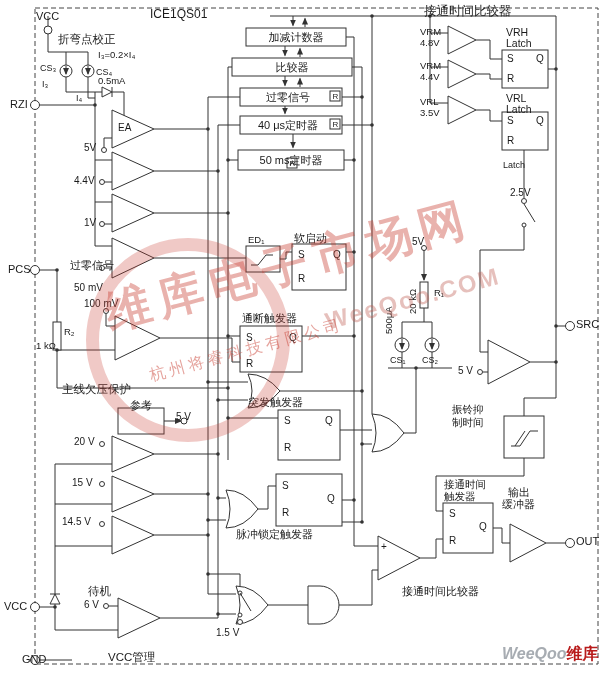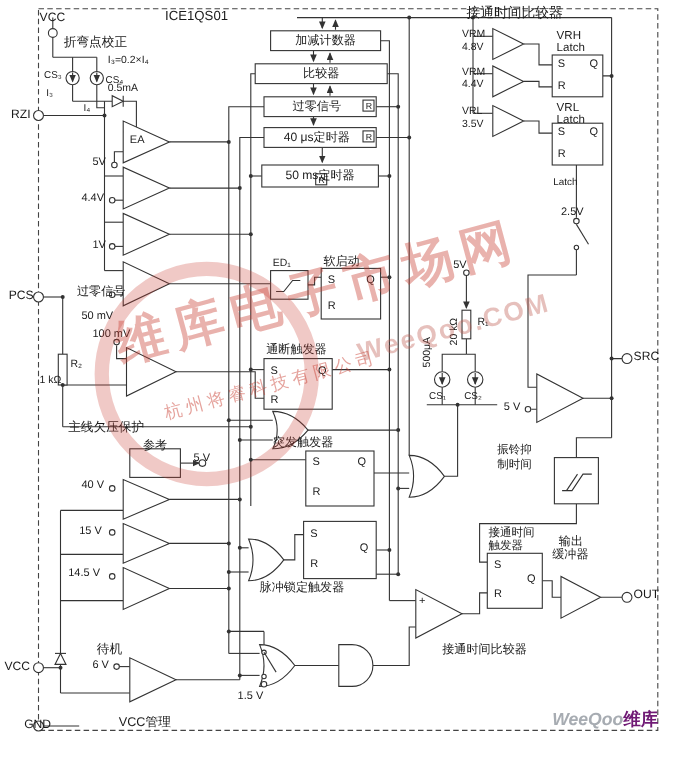--- a/index.html
+++ b/index.html
@@ -14,21 +14,21 @@
   .wm-ring{position:absolute;left:86px;top:238px;width:178px;height:178px;
            border:13px solid rgba(201,62,50,.28);border-radius:50%;pointer-events:none}
   .wm-main{position:absolute;left:106px;top:284px;font-size:46px;font-weight:bold;letter-spacing:8px;
            transform:rotate(-15deg);transform-origin:0 50%;color:rgba(201,62,50,.40);pointer-events:none}
   .wm-co{position:absolute;left:150px;top:366px;font-size:16px;letter-spacing:4px;
          transform:rotate(-15deg);transform-origin:0 50%;color:rgba(201,62,50,.48);pointer-events:none}
   .wm-url{position:absolute;left:326px;top:308px;font-size:24px;font-weight:bold;letter-spacing:2px;
           transform:rotate(-15deg);transform-origin:0 50%;color:rgba(190,90,80,.38);pointer-events:none}
   .footer-wm{position:absolute;left:502px;top:644px;font-size:16px;font-weight:bold;font-style:italic;pointer-events:none}
   .footer-wm .b{color:#a7acb2}
-  .footer-wm .s{color:#701a75;font-style:normal}
+  .footer-wm .s{color:#b91c1c;font-style:normal}
 </style>
 </head>
 <body>
 
 <div class="canvas">
 
 <svg width="613" height="696" viewBox="0 0 613 696">
   <defs>
     <marker id="ah" markerWidth="8" markerHeight="8" refX="6" refY="3" orient="auto">
       <path d="M0,0 L7,3 L0,6 Z" fill="#333"></path>
@@ -340,21 +340,21 @@
 <span class="lbl fs10" style="left:74px;top:176px">4.4V</span>
 <span class="lbl fs10" style="left:84px;top:218px">1V</span>
 <span class="lbl" style="left:70px;top:260px">过零信号</span>
 <span class="lbl fs10" style="left:74px;top:283px">50 mV</span>
 <span class="lbl fs10" style="left:84px;top:299px">100 mV</span>
 <span class="lbl fs95" style="left:64px;top:327px">R₂</span>
 <span class="lbl fs95" style="left:36px;top:341px">1 kΩ</span>
 <span class="lbl fs115" style="left:62px;top:384px">主线欠压保护</span>
 <span class="lbl c" style="left:118px;top:400px;width:46px">参考</span>
 <span class="lbl fs10" style="left:176px;top:412px">5 V</span>
-<span class="lbl fs10" style="left:74px;top:437px">40 V</span>
+<span class="lbl fs10" style="left:74px;top:437px">20 V</span>
 <span class="lbl fs10" style="left:72px;top:478px">15 V</span>
 <span class="lbl fs10" style="left:62px;top:517px">14.5 V</span>
 <span class="lbl fs115" style="left:88px;top:586px">待机</span>
 <span class="lbl fs10" style="left:84px;top:600px">6 V</span>
 <span class="lbl fs115" style="left:108px;top:652px">VCC管理</span>
 
 <span class="lbl fs95" style="left:248px;top:235px">ED₁</span>
 <span class="lbl" style="left:294px;top:233px">软启动</span>
 <span class="lbl fs10" style="left:298px;top:250px">S</span>
 <span class="lbl fs10" style="left:333px;top:250px">Q</span>

